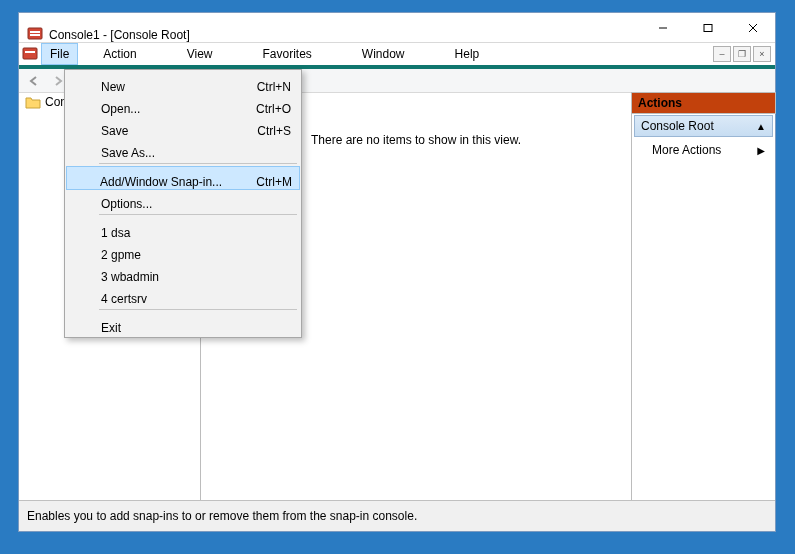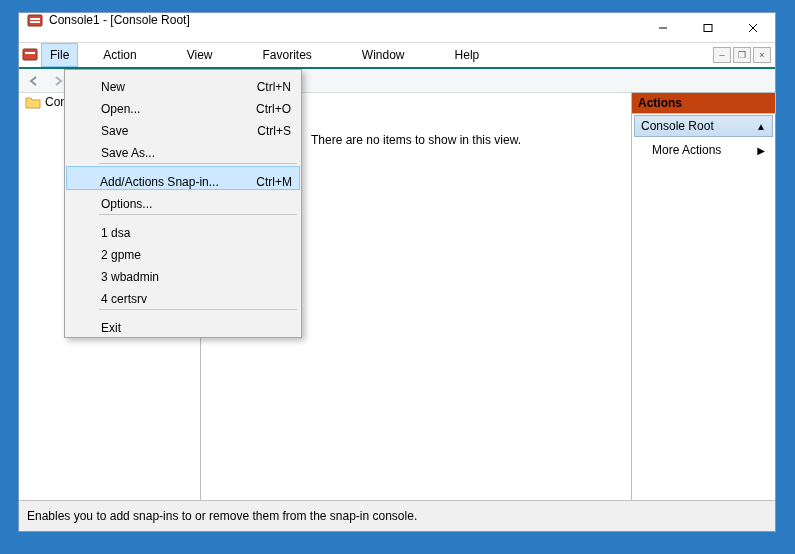--- a/index.html
+++ b/index.html
@@ -1,24 +1,24 @@
 <!DOCTYPE html>
 <html><head>
 <meta charset="utf-8">
 <style>
   * { box-sizing: border-box; margin: 0; padding: 0; font-family: "Segoe UI", Tahoma, sans-serif; font-size: 12px; }
   body { background: #2a7bc2; width: 795px; height: 554px; overflow: hidden; position: relative; }
   .window { position: absolute; left: 18px; top: 12px; width: 758px; height: 520px; background: #fff; border: 1px solid #7a9ac0; display: flex; flex-direction: column; }
-  .titlebar { height: 30px; display: flex; align-items: flex-start; background: #fff; border-bottom: 1px solid #d9d9d9; }
+  .titlebar { height: 30px; display: flex; align-items: flex-end; background: #fff; border-bottom: 1px solid #d9d9d9; }
   .titlebar .app-icon { width: 16px; height: 16px; margin: 0 6px 0 8px; }
   .titlebar .title-text { flex: 0 0 auto; color: #000; }
   .titlebar .spacer { flex: 1; }
   .winbtn { width: 45px; height: 29px; display: flex; align-items: center; justify-content: center; color: #222; }
   .winbtn svg { display:block; }
-  .menubar-row { height: 26px; display: flex; align-items: stretch; background: #fff; border-bottom: 2px solid #0f766e; }
+  .menubar-row { height: 26px; display: flex; align-items: stretch; background: #fff; border-bottom: 4px solid #0f766e; }
   .mmc-icon { width: 22px; display:flex; align-items:center; justify-content:center; }
   .menuitem { padding: 0 25px; display: flex; align-items: center; color: #000; }
   .menuitem.open { background: #cde8ff; border: 1px solid #90c8f6; padding: 0 8px; }
   .mdi-controls { margin-left: auto; display:flex; gap:2px; align-items:center; padding-right:4px;}
   .mdi-btn { width: 18px; height: 16px; border: 1px solid #b0b0b0; background: #f4f4f4; display:flex; align-items:center; justify-content:center; font-size:9px; color:#555;}
   .toolbar-row { height: 24px; background: #f5f6f7; border-bottom: 1px solid #d9d9d9; display:flex; align-items:center; padding-left:4px; gap:2px; }
   .tbtn { width: 22px; height:20px; display:flex; align-items:center; justify-content:center; opacity:.55;}
   .content-row { flex: 1; display: flex; min-height:0; }
   .tree-pane { width: 182px; border-right: 1px solid #bcbcbc; background: #fff; }
   .tree-item { display:flex; align-items:center; gap:4px; padding:2px 6px; }
@@ -161,21 +161,21 @@
     </div>
     <div class="dd-item">
       <span>Save</span>
       <span class="shortcut">Ctrl+S</span>
     </div>
     <div class="dd-item">
       <span>Save As...</span>
     </div>
     <div class="dd-sep"></div>
     <div class="dd-item highlight">
-      <span>Add/Actions Snap-in...</span>
+      <span>Add/Window Snap-in...</span>
       <span class="shortcut">Ctrl+M</span>
     </div>
     <div class="dd-item">
       <span>Options...</span>
     </div>
     <div class="dd-sep"></div>
     <div class="dd-item">
         <span>1 dsa</span>
       </div>
     <div class="dd-item">

